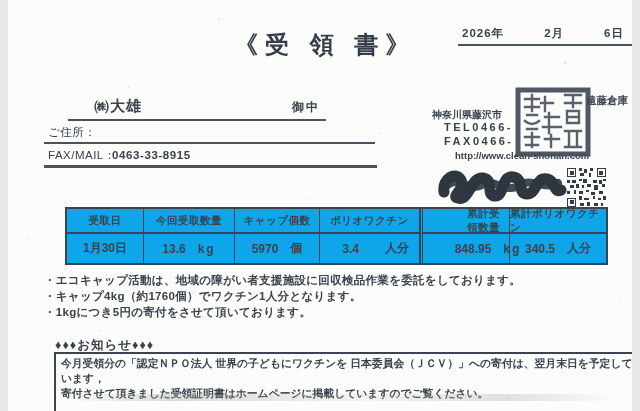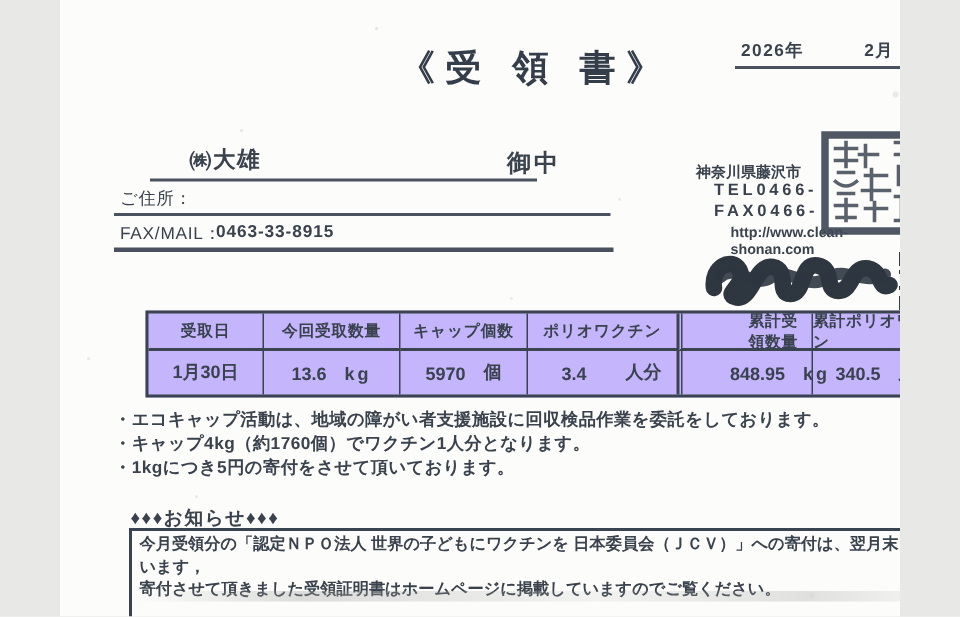--- a/index.html
+++ b/index.html
@@ -1,30 +1,30 @@
 <!DOCTYPE html>
 <html><head>
 <meta charset="utf-8">
 <style>
   html,body{margin:0;padding:0;background:#e8e8e6;}
   .page{
-    position:relative;width:560px;height:411px;margin:0 auto;
+    position:relative;width:624px;height:411px;margin:0 auto;
     background:#fcfcfa;overflow:hidden;
     font-family:"Liberation Sans","DejaVu Sans",sans-serif;
     color:#39424d;
   }
   .abs{position:absolute;}
   
   .title{left:226px;top:29px;font-size:24px;font-weight:700;letter-spacing:7px;color:#343e4a;}
   .date-line{left:450px;top:26px;width:162px;display:flex;justify-content:space-between;
     padding:0 8px 3px 4px;border-bottom:2px solid #49525e;}
   .date-line span{font-size:11.5px;font-weight:700;letter-spacing:1px;}
   
   .recipient-name{left:86px;top:97px;font-size:15px;font-weight:700;letter-spacing:1px;}
-  .honorific{left:298px;top:99px;font-size:16px;font-weight:600;letter-spacing:2px;}
+  .honorific{left:284px;top:99px;font-size:12px;font-weight:600;letter-spacing:2px;}
   .rule{background:#49525e;height:2px;}
   .r1{left:60px;top:119px;width:258px;}
   .r2{left:36px;top:142px;width:331px;}
   .r3{left:36px;top:165px;width:333px;height:2.5px;}
   .row-label{font-size:11.5px;font-weight:400;letter-spacing:.5px;}
   .row-value{font-weight:700;}
   .addr-label{left:40px;top:125px;}
   .addr-value{left:104px;top:127px;font-size:10.5px;}
   .fax-label{left:40px;top:148px;}
   .fax-value{left:104px;top:149px;font-size:11.5px;letter-spacing:.6px;}
@@ -37,21 +37,21 @@
   .iss-fax{left:436px;top:135px;font-size:11px;letter-spacing:2.5px;font-weight:700;}
   .iss-url{left:447px;top:150px;font-size:9.5px;font-weight:600;}
   .seal{left:507px;top:87px;width:76px;height:70px;opacity:.92;}
   .scribble{left:428px;top:165px;width:132px;height:40px;}
   .qr{left:559px;top:168px;width:39px;height:39px;}
   
   .tbl{
     left:57px;top:207px;
     display:grid;grid-template-columns:77px 91px 85px 100px 90px 96px;
     grid-template-rows:25px 29px;
-    border:2.5px solid #3a4450;background:#c4b5fd;
+    border:2.5px solid #3a4450;background:#0ea5e9;
   }
   .cell{display:flex;align-items:center;justify-content:center;
     border-right:1.5px solid #3a4450;box-sizing:border-box;gap:12px;}
   .cell.last{border-right:none;}
   .cell.dbl{border-left:3.5px double #3a4450;padding-left:44px;}
   .th{font-size:10.5px;font-weight:700;border-bottom:2px solid #3a4450;letter-spacing:.5px;}
   .td{font-size:12px;font-weight:700;}
   .unit{letter-spacing:2px;}
   
   .notes{left:36px;top:273px;font-size:11.5px;font-weight:700;line-height:15.8px;letter-spacing:.3px;}

